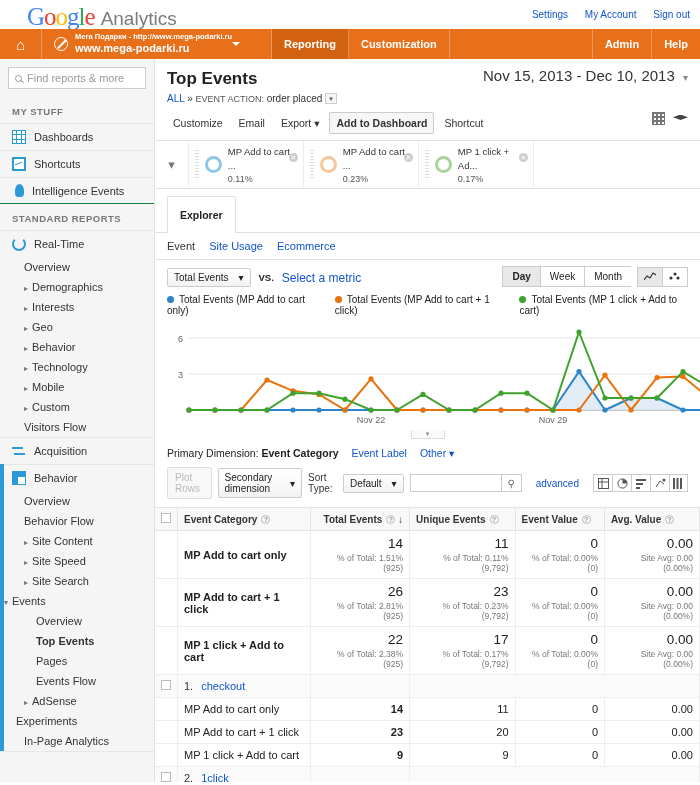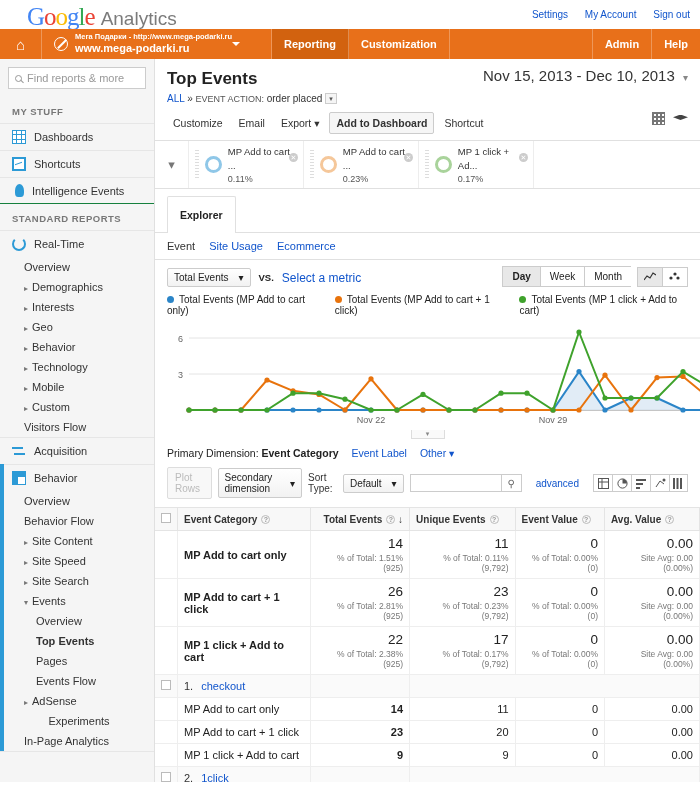--- a/index.html
+++ b/index.html
@@ -243,27 +243,27 @@
     <div class="grp-active">
       <div class="s-row" style="padding-left:8px;">
         <span class="ic icon-beh"></span>
         <span>Behavior</span>
       </div>
       <div class="sub" style="padding-left:20px;">Overview</div>
       <div class="sub" style="padding-left:20px;">Behavior Flow</div>
       <div class="sub arrow" style="padding-left:20px;">Site Content</div>
       <div class="sub arrow" style="padding-left:20px;">Site Speed</div>
       <div class="sub arrow" style="padding-left:20px;">Site Search</div>
-      <div class="sub down" style="padding-left:20px;">Events</div>
+      <div class="sub down" style="">Events</div>
       <div class="sub2" style="padding-left:32px;">Overview</div>
       <div class="sub2 active" style="padding-left:32px;">Top Events</div>
       <div class="sub2" style="padding-left:32px;">Pages</div>
       <div class="sub2" style="padding-left:32px;">Events Flow</div>
       <div class="sub arrow" style="padding-left:20px;">AdSense</div>
-      <div class="sub" style="padding-left:12px;text-align:center;">Experiments</div>
+      <div class="sub" style="padding-left:12px;">Experiments</div>
       <div class="sub" style="padding-left:20px;">In-Page Analytics</div>
     </div>
 
     <div class="s-row">
       
       
     </div>
   </div>
 
   <div class="main">

